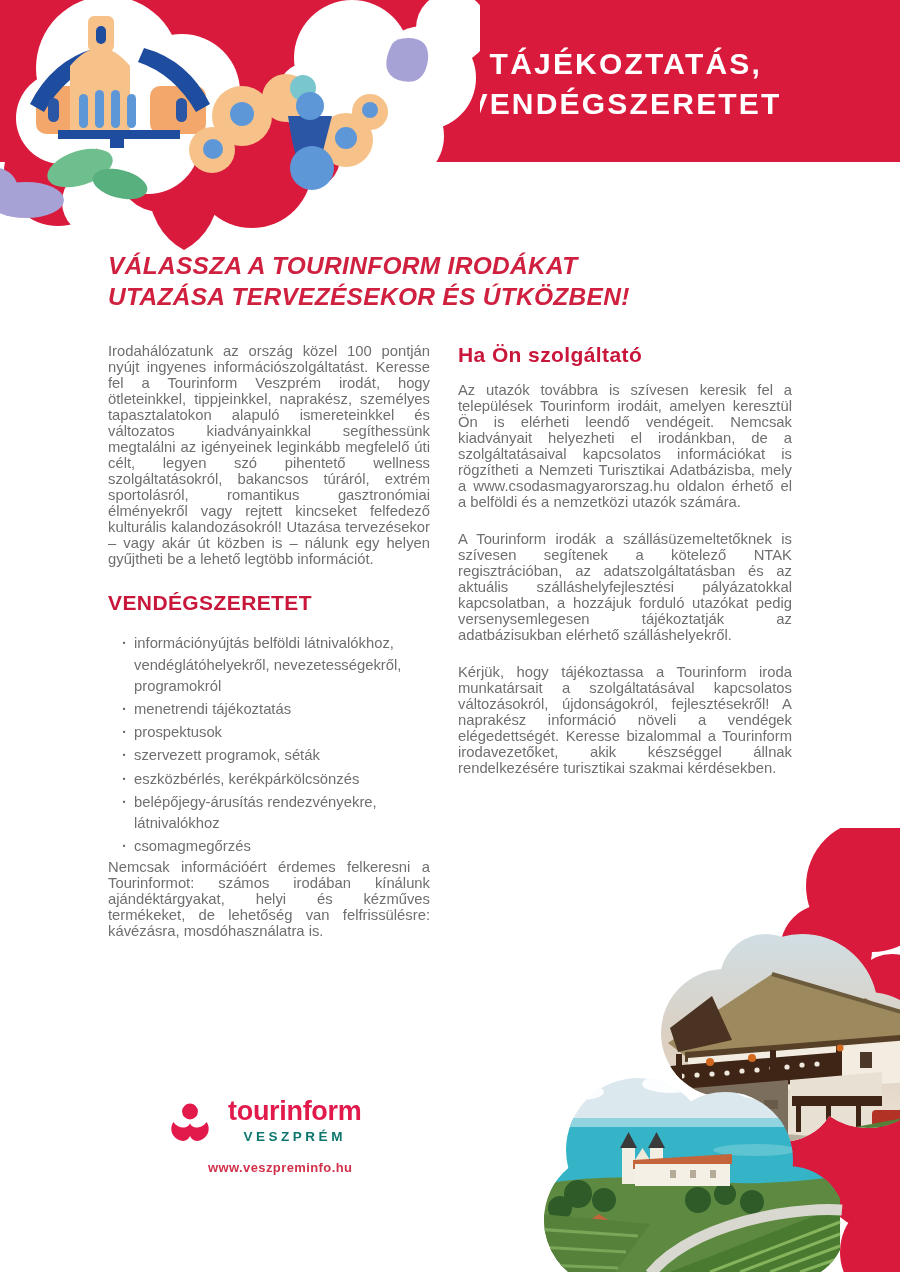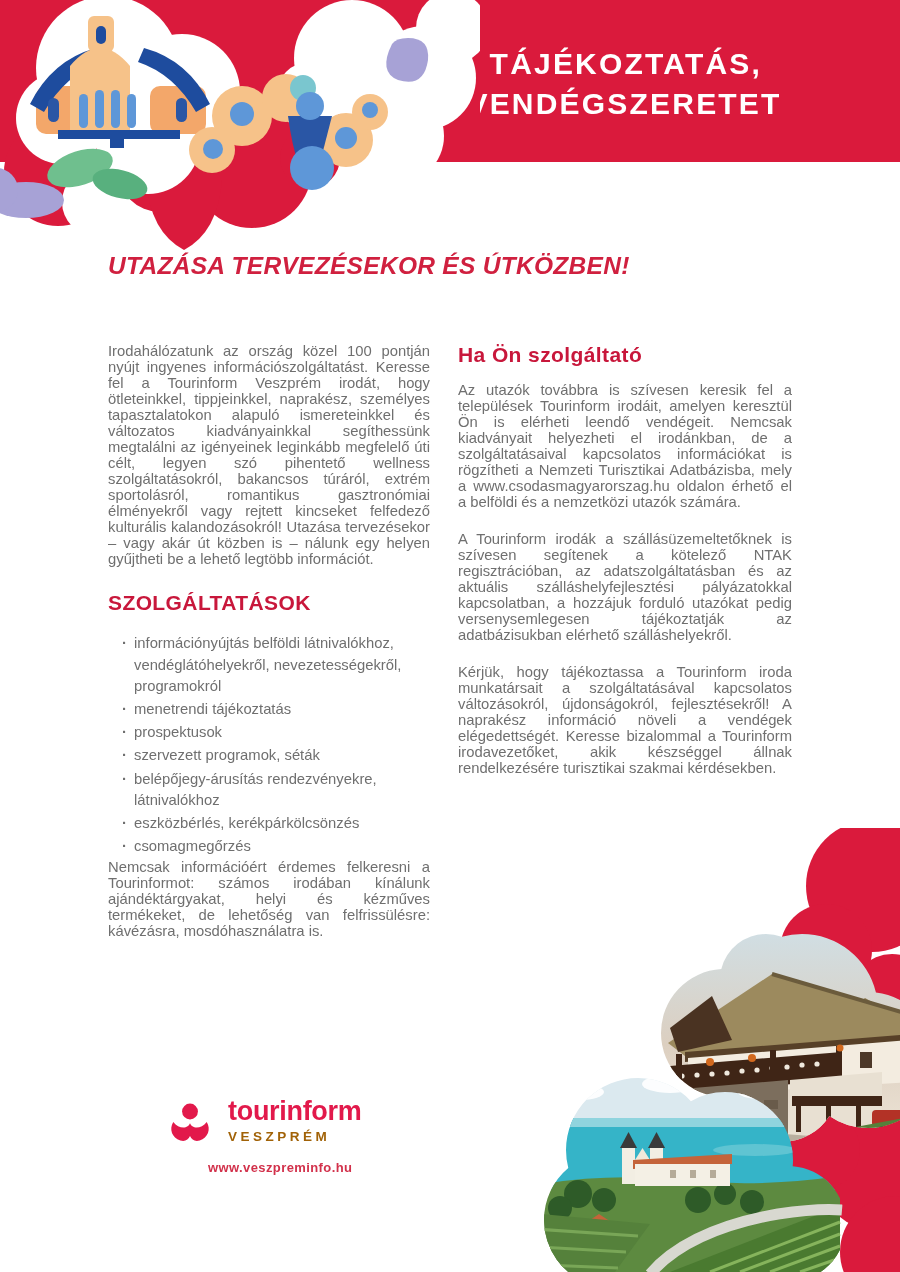--- a/index.html
+++ b/index.html
@@ -35,23 +35,23 @@
     list-style:none;margin:18px 0 0 0;padding:0 0 0 14px;
     color:#6F6F6F;font-size:14.8px;line-height:21.6px;
   }
   .services li{position:relative;padding-left:12px;margin:1.5px 0;}
   .services li::before{content:"\00B7";position:absolute;left:0;top:0;font-weight:700;color:#6F6F6F;}
   .outro{margin-top:38px;}
   .col-right .section-title{margin:0 0 15px 0;}
   
   .logo-block{position:absolute;left:168px;top:1096px;display:flex;align-items:flex-start;}
   .logo-icon{width:44px;height:52px;margin-top:4px;}
-  .logo-text{margin-left:16px;}
+  .logo-text{margin-left:16px;text-align:center;}
   .logo-brand{color:#E2194B;font-size:27px;font-weight:800;letter-spacing:-0.3px;line-height:30px;}
-  .logo-city{color:#a16207;font-size:13.5px;font-weight:800;letter-spacing:3.5px;margin-top:3px;}
+  .logo-city{color:#0f766e;font-size:13.5px;font-weight:800;letter-spacing:3.5px;margin-top:3px;}
   .website{
     position:absolute;left:208px;top:1160px;color:#D2314B;
     font-size:13px;font-weight:700;letter-spacing:0.4px;
   }
   
   .collage{position:absolute;left:520px;top:828px;pointer-events:none;}
 </style>
 </head>
 <body>
 
@@ -122,42 +122,43 @@
       <circle cx="310" cy="106" r="14" fill="#5E97D8"></circle>
     </g>
     <g fill="#A7A2D6">
       <path d="M392,44 Q378,72 398,80 Q424,88 428,60 Q430,38 408,38 Q396,38 392,44 Z"></path>
       <ellipse cx="26" cy="200" rx="38" ry="18"></ellipse>
       <circle cx="-4" cy="190" r="22"></circle>
     </g>
   </svg>
 
   <div class="headline">
+    <div>VÁLASSZA A TOURINFORM IRODÁKAT</div>
     <div>UTAZÁSA TERVEZÉSEKOR ÉS ÚTKÖZBEN!</div>
   </div>
 
   <div class="columns">
 
     <div class="col-left">
       <p class="body-text">Irodahálózatunk az ország közel 100 pontján nyújt ingyenes információszolgáltatást. Keresse fel a Tourinform Veszprém irodát, hogy ötleteinkkel, tippjeinkkel, naprakész, személyes tapasztalatokon alapuló ismereteinkkel és változatos kiadványainkkal segíthessünk megtalálni az igényeinek leginkább megfelelő úti célt, legyen szó pihentető wellness szolgáltatásokról, bakancsos túráról, extrém sportolásról, romantikus gasztronómiai élményekről vagy rejtett kincseket felfedező kulturális kalandozásokról! Utazása tervezésekor – vagy akár út közben is – nálunk egy helyen gyűjtheti be a lehető legtöbb információt.</p>
-      <div class="section-title">SZOLGÁLTATÁSOK</div>
+      <div class="section-title">VENDÉGSZERETET</div>
       <ul class="services">
 
           <li>információnyújtás belföldi látnivalókhoz, vendéglátóhelyekről, nevezetességekről, programokról</li>
 
           <li>menetrendi tájékoztatás</li>
 
 
           <li>prospektusok</li>
 
           <li>szervezett programok, séták</li>
 
+          <li>eszközbérlés, kerékpárkölcsönzés</li>
+
           <li>belépőjegy-árusítás rendezvényekre, látnivalókhoz</li>
-
-          <li>eszközbérlés, kerékpárkölcsönzés</li>
 
           <li>csomagmegőrzés</li>
         </ul>
       <p class="body-text outro">Nemcsak információért érdemes felkeresni a Tourinformot: számos irodában kínálunk ajándéktárgyakat, helyi és kézműves termékeket, de lehetőség van felfrissülésre: kávézásra, mosdóhasználatra is.</p>
     </div>
 
     <div class="col-right">
       <div class="section-title">Ha Ön szolgáltató</div>
       <div>
 

